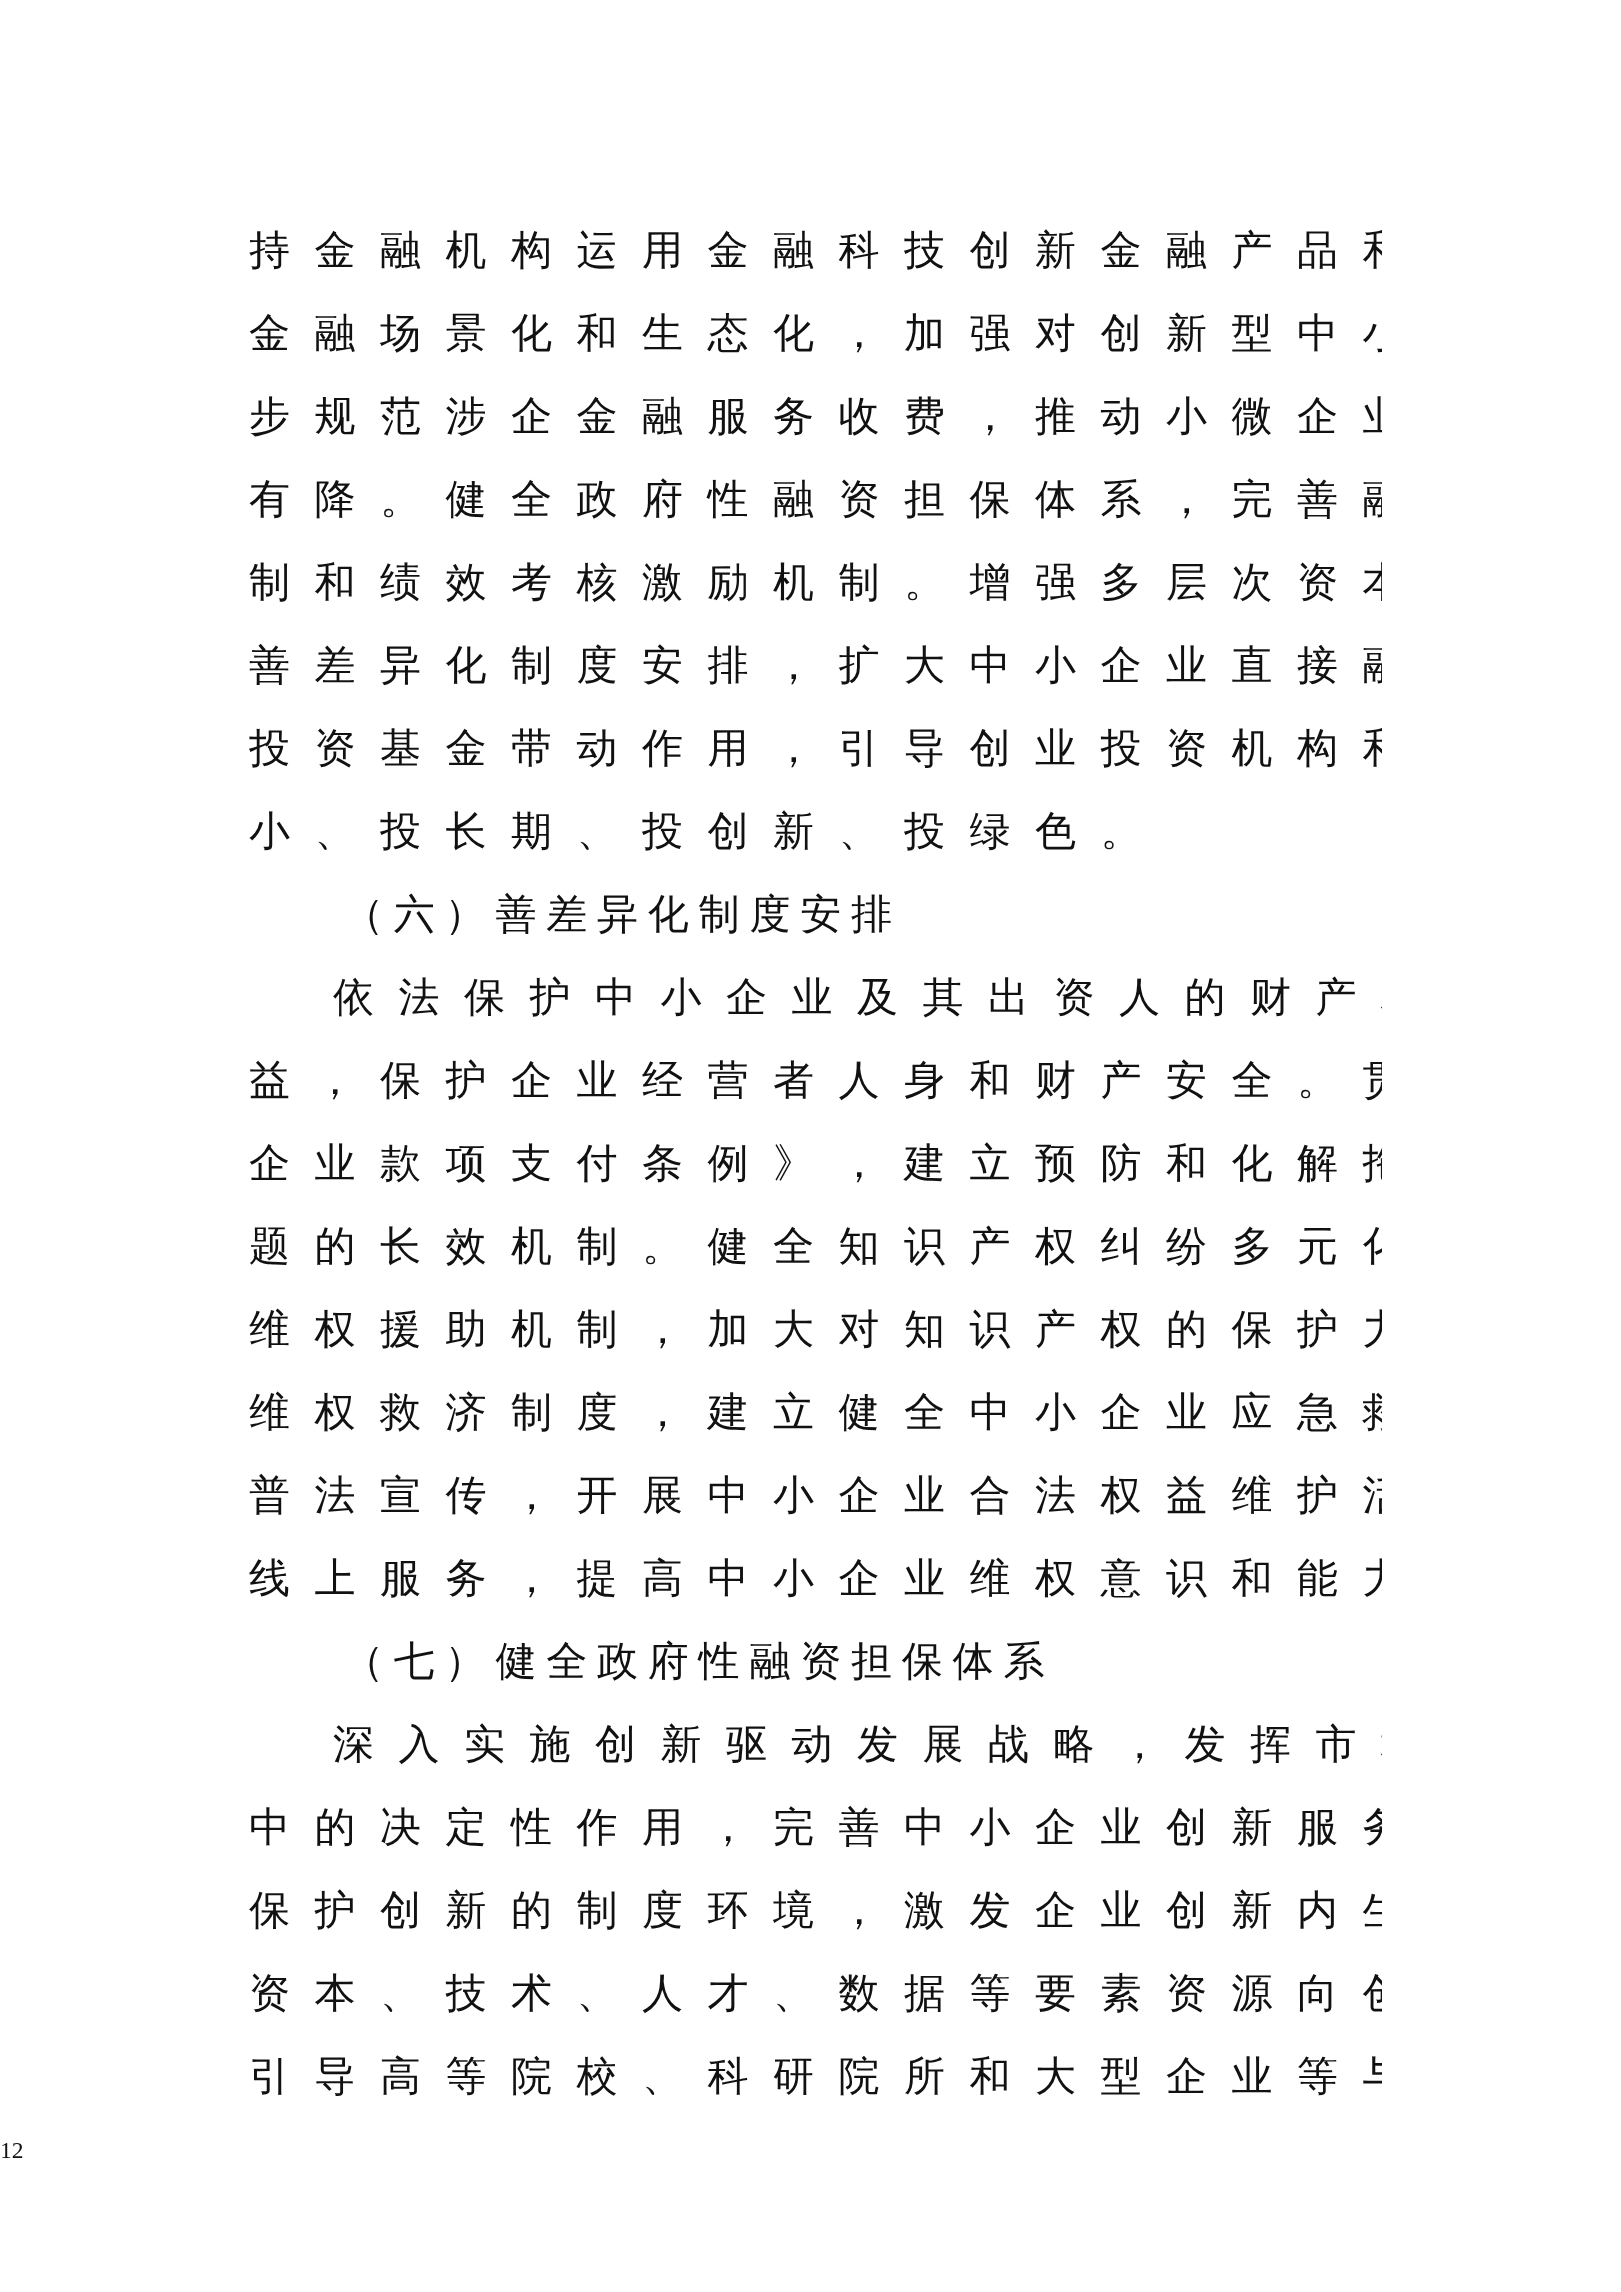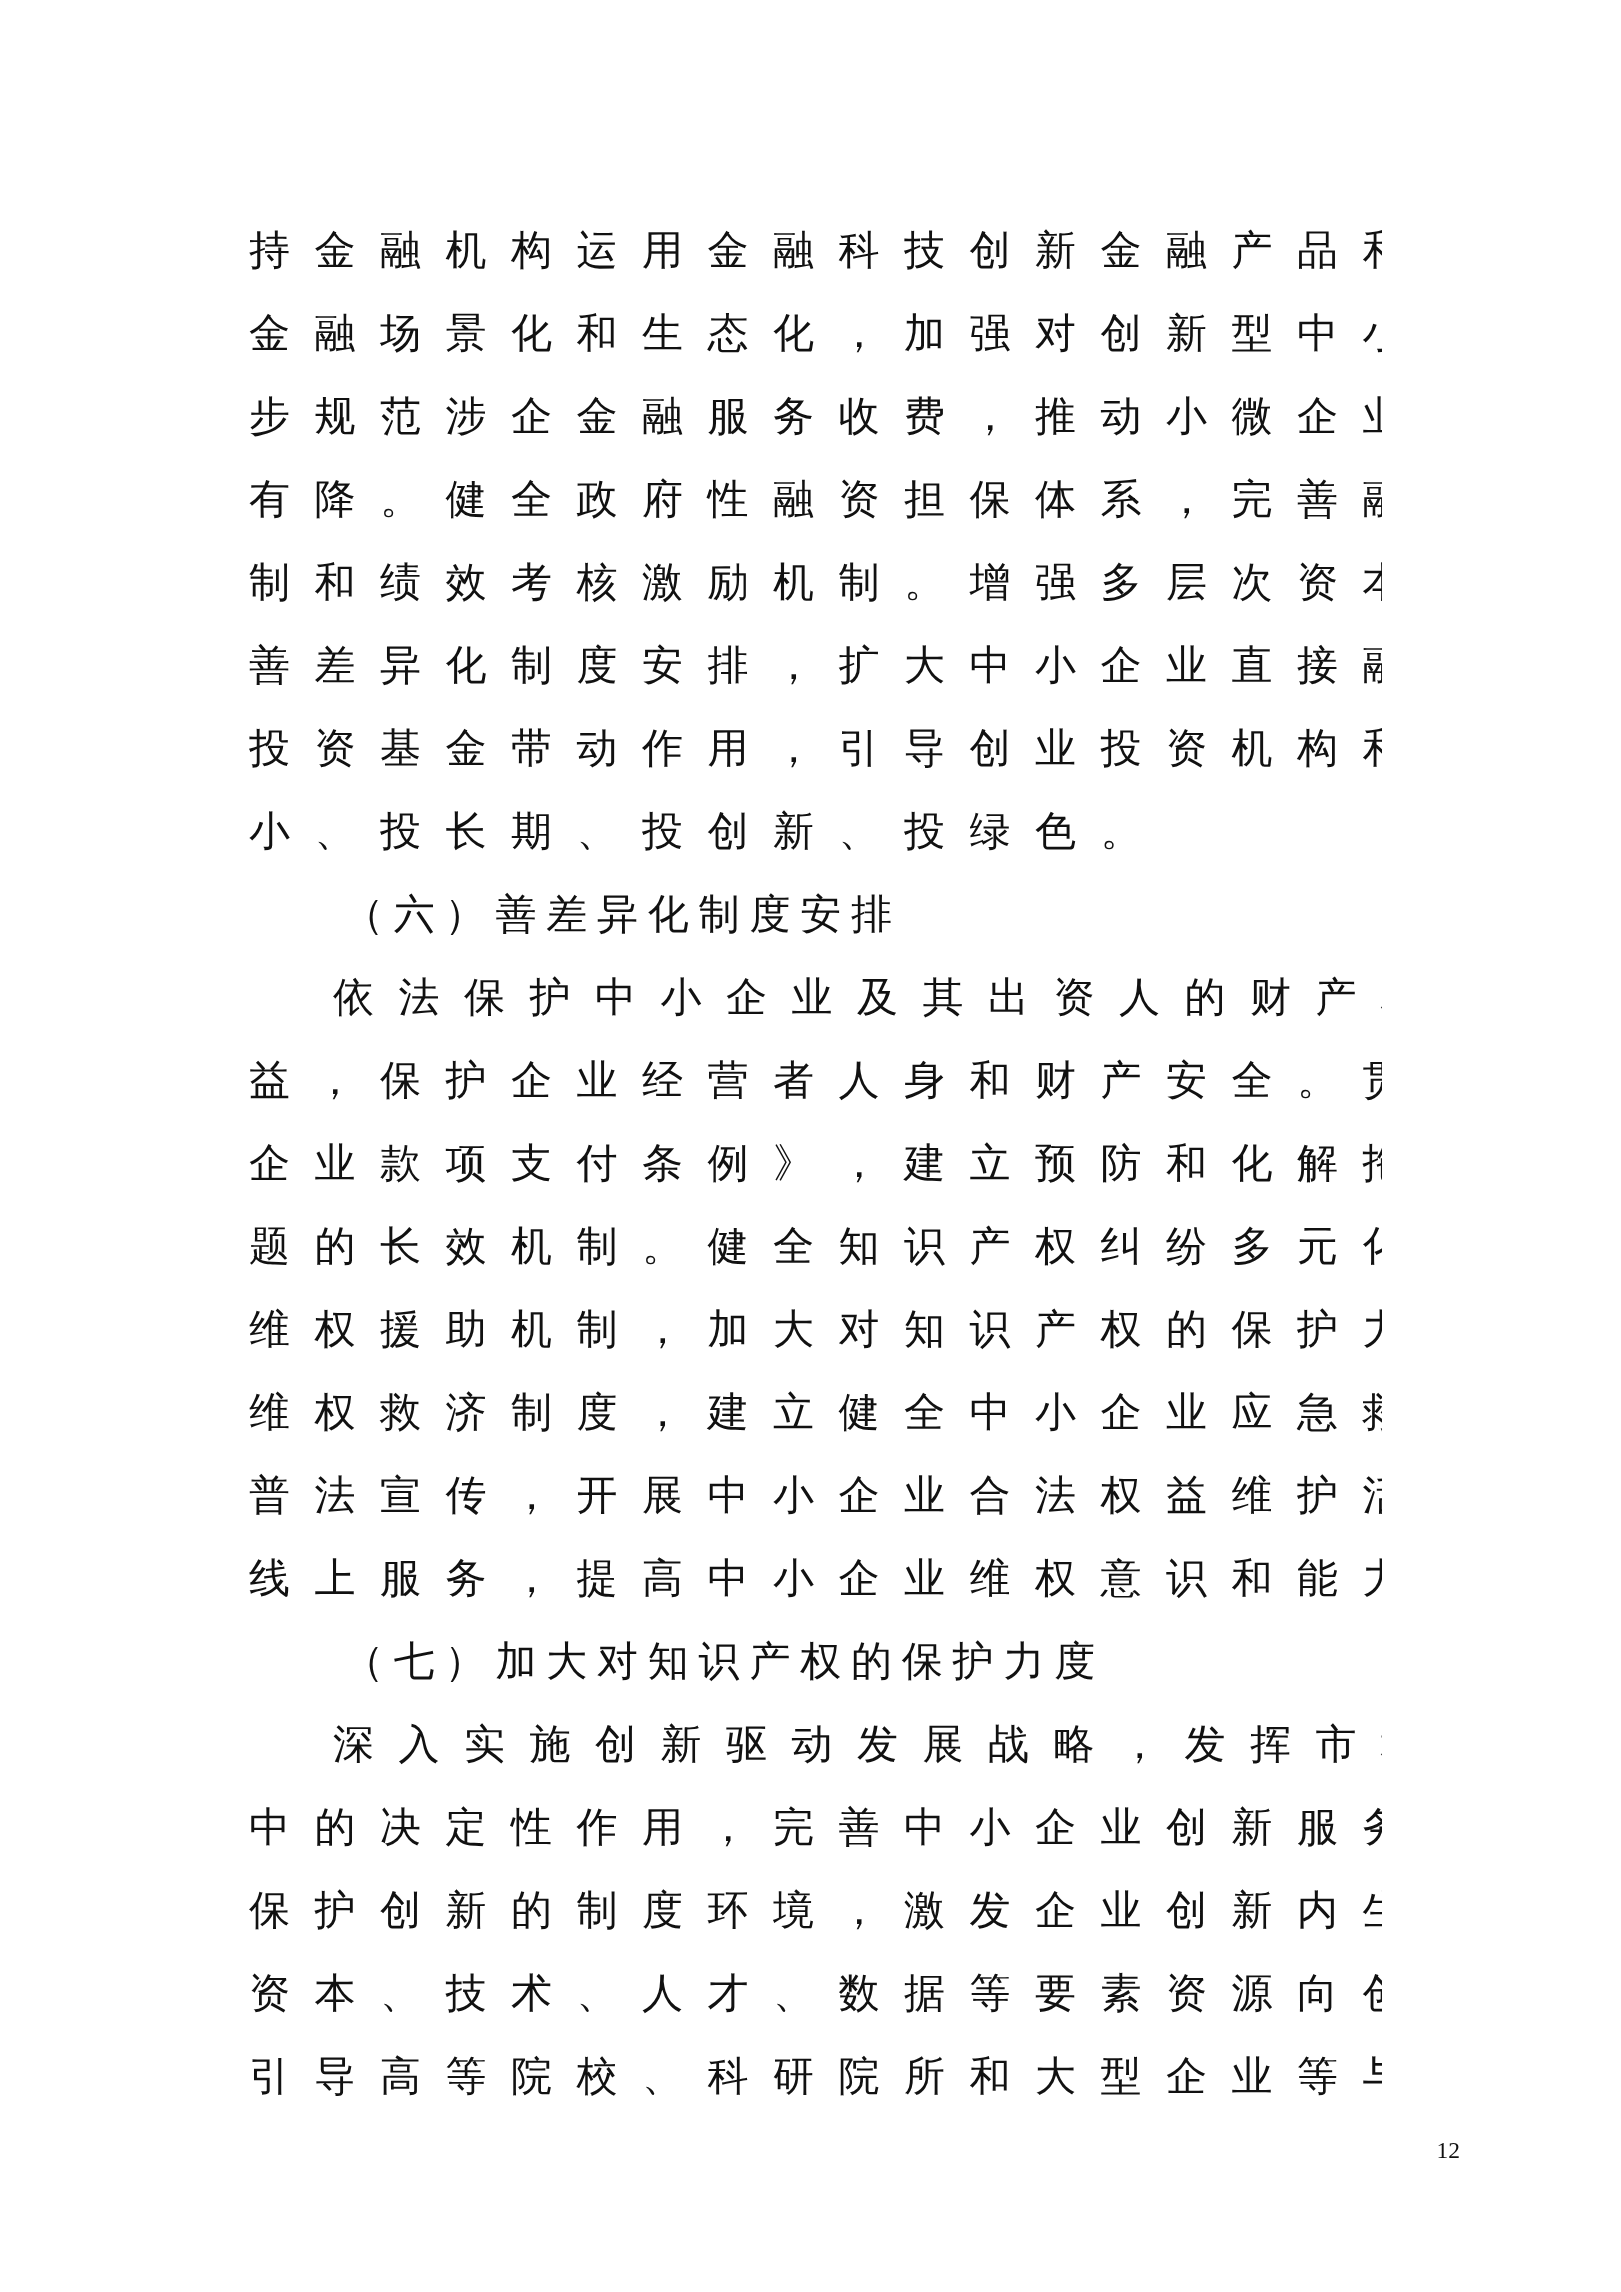--- a/index.html
+++ b/index.html
@@ -14,21 +14,21 @@
     letter-spacing: 24.5px;
     text-align: justify;
     text-align-last: justify;
     overflow: hidden;
   }
   .line.last { text-align-last: left; }
   .indent { padding-left: 84px; }
   .heading { padding-left: 94px; letter-spacing: 9.8px; text-align-last: left; }
   .pagenum {
     position: absolute; left: 0; width: 1460px; top: 2137px;
-    text-align: right;
+    text-align: left;
     font-family: "Liberation Serif", serif; font-size: 23.5px; color: #111;
   }
 </style>
 </head>
 <body>
 
 <div class="page">
   <div class="content">
 
     <div>
@@ -48,21 +48,21 @@
       <div class="line indent">依法保护中小企业及其出资人的财产权和其他合法权</div>
       <div class="line">益，保护企业经营者人身和财产安全。贯彻落实《保障中小</div>
       <div class="line">企业款项支付条例》，建立预防和化解拖欠中小企业款项问</div>
       <div class="line">题的长效机制。健全知识产权纠纷多元化解机制和知识产权</div>
       <div class="line">维权援助机制，加大对知识产权的保护力度。完善中小企业</div>
       <div class="line">维权救济制度，建立健全中小企业应急救援救济机制。加强</div>
       <div class="line">普法宣传，开展中小企业合法权益维护活动，完善维权援助</div>
       <div class="line last">线上服务，提高中小企业维权意识和能力。</div>
     </div>
 
-    <div class="line heading">（七）加大对知识产权的保护力度</div>
+    <div class="line heading">（七）健全政府性融资担保体系</div>
 
     <div>
       <div class="line indent">深入实施创新驱动发展战略，发挥市场在创新资源配置</div>
       <div class="line">中的决定性作用，完善中小企业创新服务体系，营造鼓励和</div>
       <div class="line">保护创新的制度环境，激发企业创新内生动力。推动土地、</div>
       <div class="line">资本、技术、人才、数据等要素资源向创新型中小企业集聚，</div>
       <div class="line">引导高等院校、科研院所和大型企业等与中小企业广泛开展</div>
     </div>
 
   </div>

